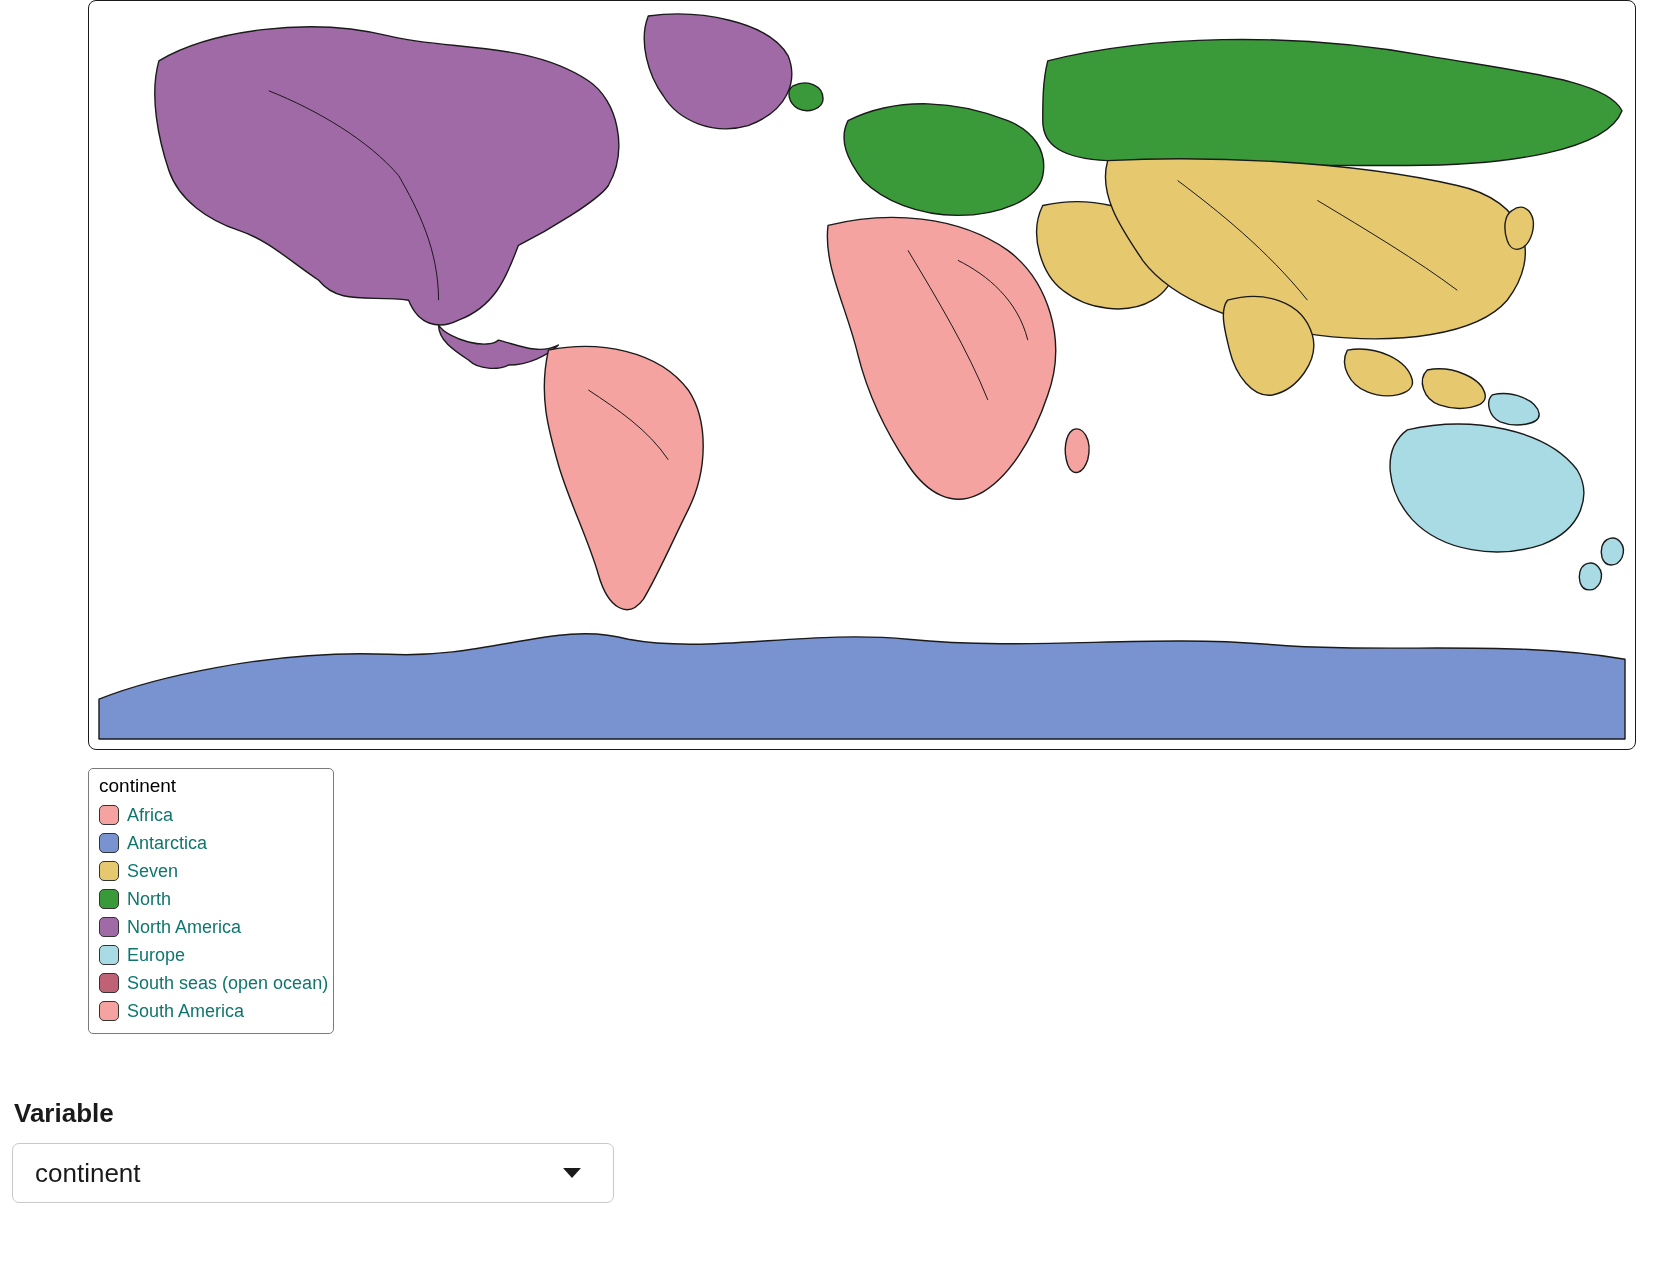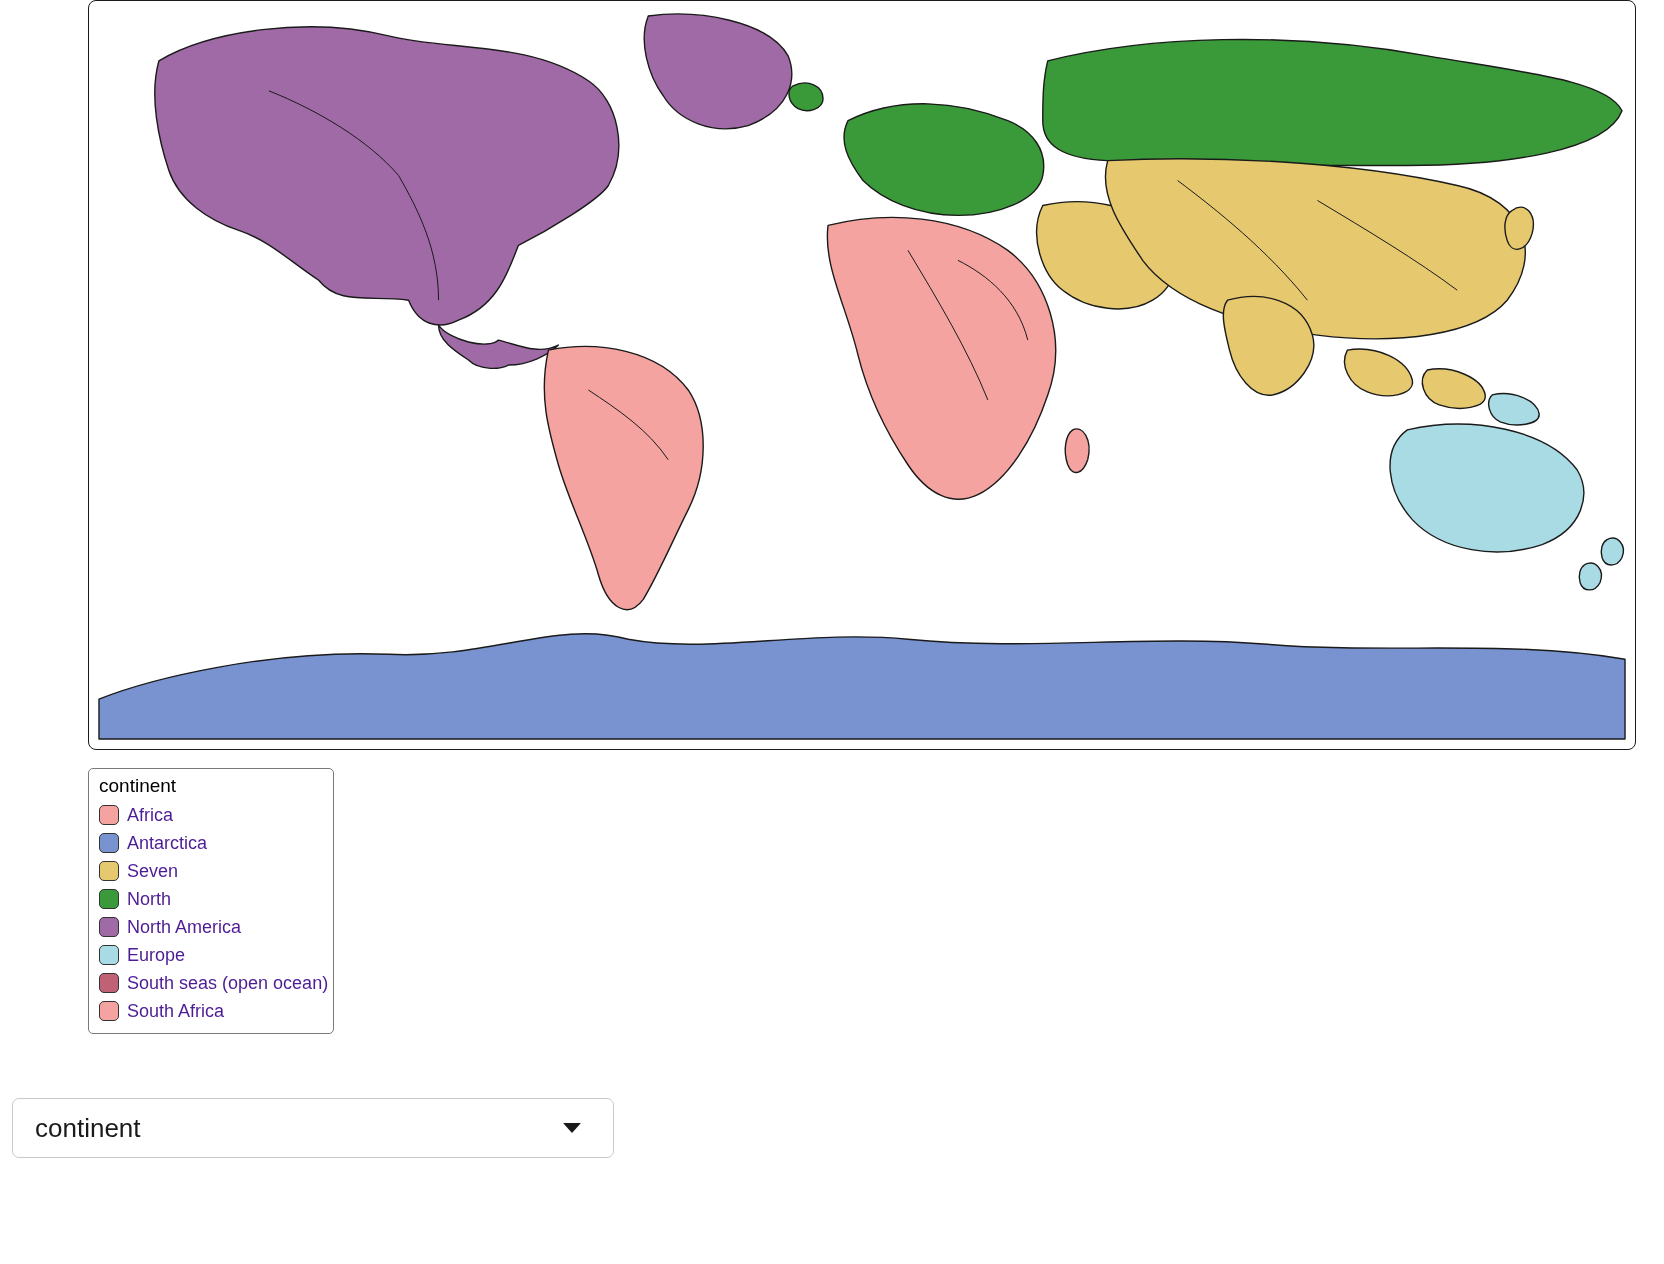--- a/index.html
+++ b/index.html
@@ -55,21 +55,21 @@
   .swatch {
     width: 20px;
     height: 20px;
     border-radius: 5px;
     border: 1px solid #333;
     box-sizing: border-box;
     flex-shrink: 0;
   }
   .legend-label {
     font-size: 18px;
-    color: #4c1d95;
+    color: #0f766e;
     white-space: nowrap;
   }
   .control-block {
     margin-top: 64px;
     margin-left: 0;
   }
   .control-label {
     font-size: 26px;
     font-weight: 700;
     color: #1a1a1a;
@@ -194,24 +194,25 @@
     <div class="legend-row">
       <span class="swatch" style="background:#a8dbe4"></span>
       <span class="legend-label">Europe</span>
     </div>
     <div class="legend-row">
       <span class="swatch" style="background:#c06275"></span>
       <span class="legend-label">South seas (open ocean)</span>
     </div>
     <div class="legend-row">
       <span class="swatch" style="background:#f4a3a0"></span>
-      <span class="legend-label">South Africa</span>
+      <span class="legend-label">South America</span>
     </div>
   </div>
 
   <div class="control-block">
+    <div class="control-label">Variable</div>
     <div class="select">
       <span class="select-value">continent</span>
       <span class="caret"></span>
     </div>
   </div>
 
 </div>
 
 </body></html>

